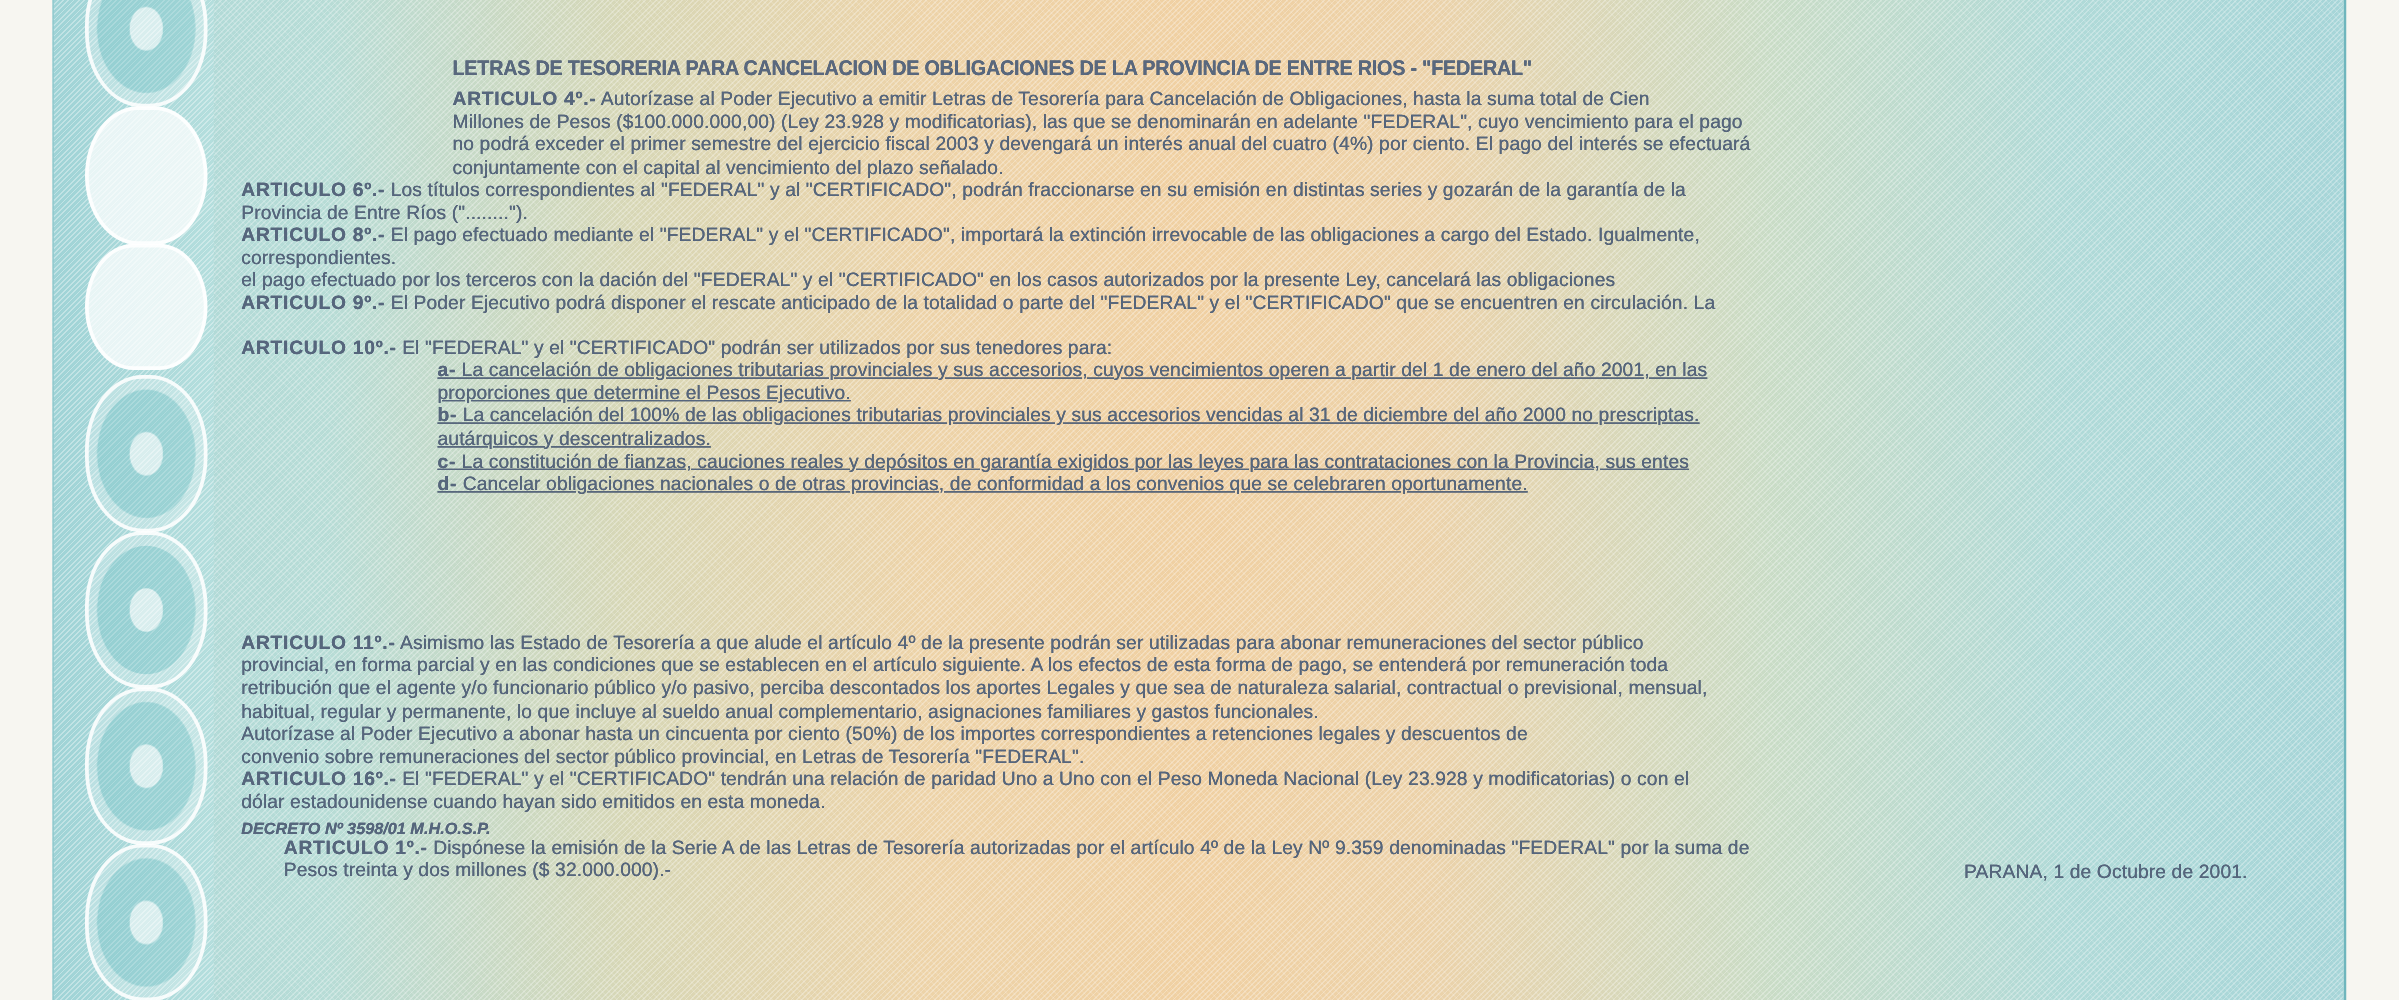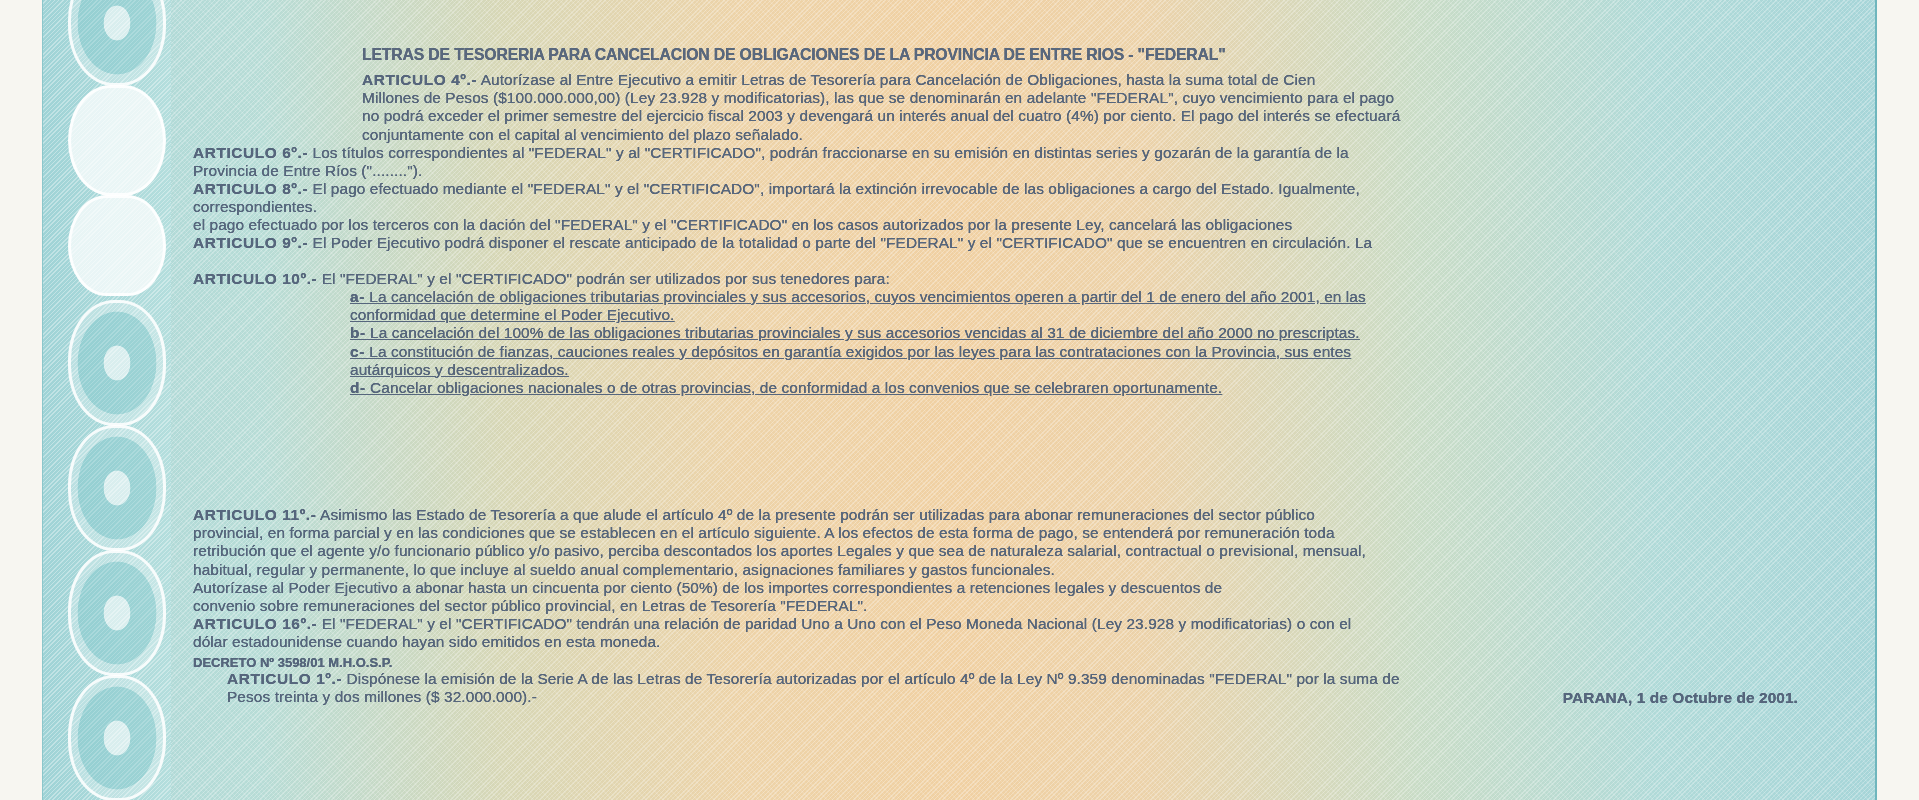--- a/index.html
+++ b/index.html
@@ -43,40 +43,40 @@
     }
     .title {
       position:absolute; left:362px; top:46px; width:1440px;
       font-weight:bold; font-size:17px; color:#59687e; letter-spacing:-0.2px;
       transform:scaleX(0.93); transform-origin:left;
     }
     .block { position:absolute; text-align:justify; }
     .block p { margin:0; }
     .art { font-weight:bold; letter-spacing:0.6px; }
     .decree { font-weight:bold; font-size:13px; letter-spacing:0; }
-    .signoff { font-weight:bold; position:absolute;padding-left:30px; }
+    .signoff { font-weight:normal; position:absolute;padding-left:30px; }
   </style>
 </head>
 <body>
 
 <div class="bond"></div>
 <div class="border-strip">
 </div>
 <div class="ornament o1"></div>
 <div class="ornament o2"></div>
 <div class="ornament o3"></div>
 <div class="ornament o4"></div>
 <div class="ornament o5"></div>
 <div class="ornament o6"></div>
 <div class="ornament o7"></div>
 
 <div class="text title">LETRAS DE TESORERIA PARA CANCELACION DE OBLIGACIONES DE LA PROVINCIA DE ENTRE RIOS - "FEDERAL"</div>
 
 <div class="text block" style="left:362px; top:71px; width:1436px;">
-  <p><span class="art">ARTICULO 4º.-</span><span> Autorízase al Entre Ejecutivo a emitir Letras de Tesorería para Cancelación de Obligaciones, hasta la suma total de Cien</span></p>
+  <p><span class="art">ARTICULO 4º.-</span><span> Autorízase al Poder Ejecutivo a emitir Letras de Tesorería para Cancelación de Obligaciones, hasta la suma total de Cien</span></p>
   <p>Millones de Pesos ($100.000.000,00) (Ley 23.928 y modificatorias), las que se denominarán en adelante "FEDERAL", cuyo vencimiento para el pago</p>
   <p>no podrá exceder el primer semestre del ejercicio fiscal 2003 y devengará un interés anual del cuatro (4%) por ciento. El pago del interés se efectuará</p>
   <p>conjuntamente con el capital al vencimiento del plazo señalado.</p>
 </div>
 
 <div class="text block" style="left:193px; top:144px; width:1605px;">
   <p><span class="art">ARTICULO 6º.-</span><span> Los títulos correspondientes al "FEDERAL" y al "CERTIFICADO", podrán fraccionarse en su emisión en distintas series y gozarán de la garantía de la</span></p>
   <p>Provincia de Entre Ríos ("........").</p>
 </div>
 
@@ -89,41 +89,41 @@
 <div class="text block" style="left:193px; top:234px; width:1605px;">
   <p><span class="art">ARTICULO 9º.-</span><span> El Poder Ejecutivo podrá disponer el rescate anticipado de la totalidad o parte del "FEDERAL" y el "CERTIFICADO" que se encuentren en circulación. La</span></p>
 </div>
 
 <div class="text block" style="left:193px; top:270px; width:1605px;">
   <p><span class="art">ARTICULO 10º.-</span><span> El "FEDERAL" y el "CERTIFICADO" podrán ser utilizados por sus tenedores para:</span></p>
 </div>
 
 <div class="text block" style="left:350px; top:288px; width:1430px;text-decoration:underline;">
   <p><span class="art">a-</span><span> La cancelación de obligaciones tributarias provinciales y sus accesorios, cuyos vencimientos operen a partir del 1 de enero del año 2001, en las</span></p>
-  <p>conformidad que determine el Poder Ejecutivo.</p>
+  <p>proporciones que determine el Pesos Ejecutivo.</p>
   <p><span class="art">b-</span><span> La cancelación del 100% de las obligaciones tributarias provinciales y sus accesorios vencidas al 31 de diciembre del año 2000 no prescriptas.</span></p>
+  <p>autárquicos y descentralizados.</p>
   <p><span class="art">c-</span><span> La constitución de fianzas, cauciones reales y depósitos en garantía exigidos por las leyes para las contrataciones con la Provincia, sus entes</span></p>
-  <p>autárquicos y descentralizados.</p>
   <p><span class="art">d-</span><span> Cancelar obligaciones nacionales o de otras provincias, de conformidad a los convenios que se celebraren oportunamente.</span></p>
 </div>
 
 <div class="text block" style="left:193px; top:506px; width:1605px;">
   <p><span class="art">ARTICULO 11º.-</span><span> Asimismo las Estado de Tesorería a que alude el artículo 4º de la presente podrán ser utilizadas para abonar remuneraciones del sector público</span></p>
   <p>provincial, en forma parcial y en las condiciones que se establecen en el artículo siguiente. A los efectos de esta forma de pago, se entenderá por remuneración toda</p>
   <p>retribución que el agente y/o funcionario público y/o pasivo, perciba descontados los aportes Legales y que sea de naturaleza salarial, contractual o previsional, mensual,</p>
   <p>habitual, regular y permanente, lo que incluye al sueldo anual complementario, asignaciones familiares y gastos funcionales.</p>
   <p>Autorízase al Poder Ejecutivo a abonar hasta un cincuenta por ciento (50%) de los importes correspondientes a retenciones legales y descuentos de</p>
   <p>convenio sobre remuneraciones del sector público provincial, en Letras de Tesorería "FEDERAL".</p>
 </div>
 
 <div class="text block" style="left:193px; top:615px; width:1605px;">
   <p><span class="art">ARTICULO 16º.-</span><span> El "FEDERAL" y el "CERTIFICADO" tendrán una relación de paridad Uno a Uno con el Peso Moneda Nacional (Ley 23.928 y modificatorias) o con el</span></p>
   <p>dólar estadounidense cuando hayan sido emitidos en esta moneda.</p>
 </div>
 
-<div class="text decree" style="position:absolute; left:193px; top:654px;">DECRETO Nº 3598/01 M.H.O.S.P.</div>
+<div class="text decree" style="position:absolute; left:193px; top:654px;font-style:italic;">DECRETO Nº 3598/01 M.H.O.S.P.</div>
 
 <div class="text block" style="left:193px; top:670px; width:1605px;margin-left:34px;">
   <p><span class="art">ARTICULO 1º.-</span><span> Dispónese la emisión de la Serie A de las Letras de Tesorería autorizadas por el artículo 4º de la Ley Nº 9.359 denominadas "FEDERAL" por la suma de</span></p>
   <p>Pesos treinta y dos millones ($ 32.000.000).-</p>
 </div>
 
 <div class="text signoff" style="right:121px; top:689px;">PARANA, 1 de Octubre de 2001.</div>
 
 </body></html>

